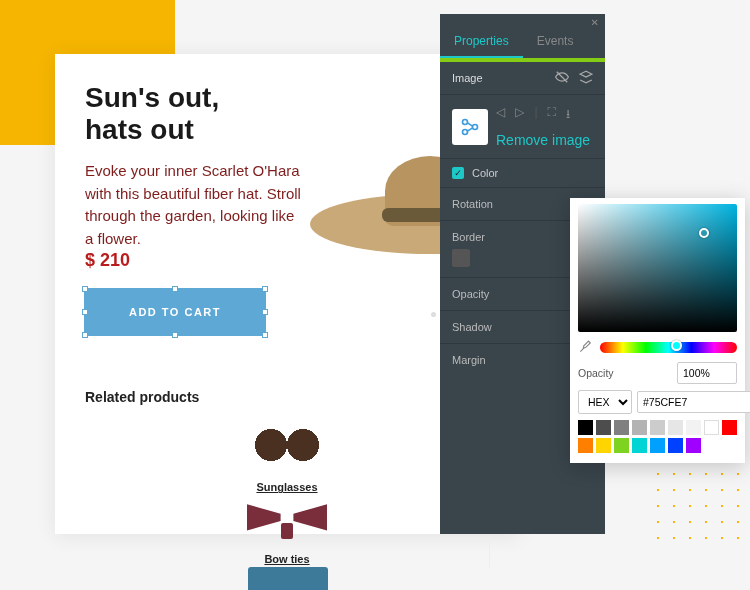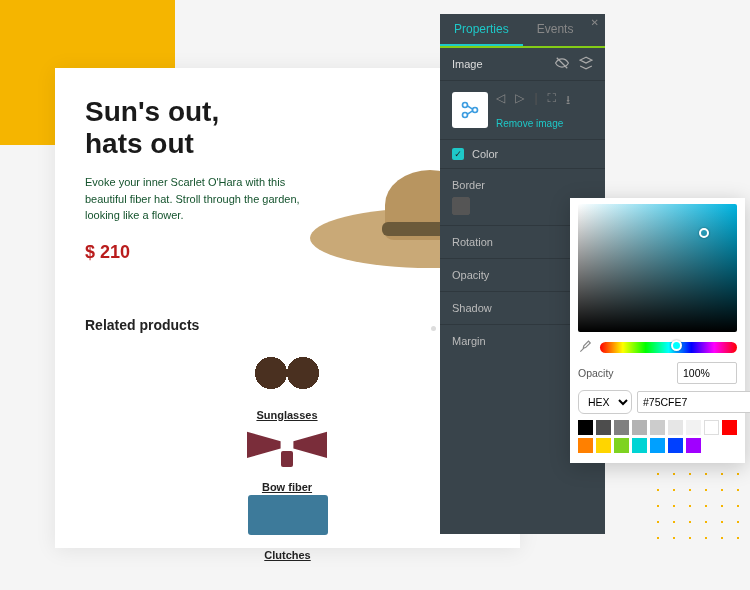--- a/index.html
+++ b/index.html
@@ -1,23 +1,23 @@
 <!DOCTYPE html>
 <html><head>
 <meta charset="utf-8">
 <style>
 * { box-sizing: border-box; margin: 0; padding: 0; }
 body { font-family: -apple-system, BlinkMacSystemFont, "Segoe UI", sans-serif; background: #f5f5f5; width: 750px; height: 590px; position: relative; overflow: hidden; }
 
 .yellow-block { position: absolute; top: 0; left: 0; width: 175px; height: 145px; background: #F5B500; }
 
-.product-card { position: absolute; top: 68px; left: 55px; width: 465px; height: 480px; background: #fff; box-shadow: 0 2px 20px rgba(0,0,0,0.08); padding: 28px 30px; }
+.product-card { position: absolute; top: 54px; left: 55px; width: 465px; height: 480px; background: #fff; box-shadow: 0 2px 20px rgba(0,0,0,0.08); padding: 28px 30px; }
 
 .product-title { font-size: 28px; font-weight: 800; line-height: 1.15; color: #1a1a1a; margin-bottom: 14px; }
-.product-desc { font-size: 11px; color: #14532d; line-height: 1.5; max-width: 220px; margin-bottom: 18px; }
+.product-desc { font-size: 15px; color: #7f1d1d; line-height: 1.5; max-width: 220px; }
 .product-price { font-size: 18px; font-weight: 600; color: #b91c1c; margin-bottom: 18px; }
 
 .hat-img { position: absolute; top: 60px; right: -30px; width: 240px; height: 160px; }
 .hat-crown { position: absolute; bottom: 48px; left: 75px; width: 90px; height: 70px; background: #b89560; border-radius: 50% 50% 10% 10%; }
 .hat-brim { position: absolute; bottom: 20px; left: 0; width: 240px; height: 60px; background: #c9a977; border-radius: 50%; }
 .hat-band { position: absolute; bottom: 52px; left: 72px; width: 96px; height: 14px; background: #6b5a3a; border-radius: 6px; }
 
 .cart-btn-wrap { position: relative; width: 180px; height: 46px; }
 .cart-btn { width: 100%; height: 100%; background: #5EA8D6; color: #fff; border: none; font-size: 11px; letter-spacing: 1.5px; font-weight: 600; cursor: pointer; }
 .sel-handle { position: absolute; width: 6px; height: 6px; background: #fff; border: 1px solid #5EA8D6; }
@@ -40,31 +40,31 @@
 
 .sunglasses { background: radial-gradient(circle at 30% 50%, #4a3020 16px, transparent 16px), radial-gradient(circle at 70% 50%, #4a3020 16px, transparent 16px), linear-gradient(#333, #333); background-size: 100% 100%, 100% 100%, 60% 3px; background-position: 0 0, 0 0, center; background-repeat: no-repeat; }
 .bowtie { background: #7a2d3a; clip-path: polygon(0 20%, 42% 42%, 42% 58%, 0 80%, 0 20%, 100% 20%, 58% 42%, 58% 58%, 100% 80%, 100% 20%); }
 .bowtie-wrap { position: relative; }
 .bowtie-knot { position: absolute; left: calc(50% - 6px); top: calc(50% - 8px); width: 12px; height: 16px; background: #7a2d3a; border-radius: 2px; }
 .clutch { background: #3d7a9a; border-radius: 3px; height: 40px; }
 
 
 .panel { position: absolute; top: 14px; left: 440px; width: 165px; height: 520px; background: #39444b; color: #ccc; font-size: 11px; }
 .panel-close { position: absolute; top: 3px; right: 6px; color: #888; font-size: 10px; cursor: pointer; }
-.panel-tabs { display: flex; border-bottom: 2px solid #84cc16; }
+.panel-tabs { display: flex; border-bottom: 4px solid #84cc16; padding-top: 12px; }
 .panel-tab { padding: 8px 14px; font-size: 12px; color: #888; cursor: pointer; }
 .panel-tab.active { color: #1ec8c8; border-bottom: 2px solid #1ec8c8; }
 .panel-row { padding: 8px 12px; border-bottom: 1px solid #2f383e; display: flex; align-items: center; gap: 8px; }
 .panel-row-tall { padding: 10px 12px; }
 .img-label { color: #ddd; text-align: right; }
 .img-icons { margin-left: auto; display: flex; gap: 10px; color: #aaa; }
 .img-preview { width: 36px; height: 36px; background: #fff; border-radius: 3px; display: flex; align-items: center; justify-content: center; }
 .img-actions { display: flex; flex-direction: column; gap: 6px; }
 .tool-icons { display: flex; gap: 10px; color: #888; font-size: 12px; }
-.remove-link { color: #1ec8c8; font-size: 10px; cursor: pointer; }
+.remove-link { color: #1ec8c8; font-size: 14px; cursor: pointer; }
 .checkbox { width: 12px; height: 12px; background: #1ec8c8; display: inline-flex; align-items: center; justify-content: center; color: #222; font-size: 9px; border-radius: 2px; }
 .swatch-sm { width: 18px; height: 18px; border: 1px solid #555; border-radius: 2px; }
 .section-label { color: #bbb; padding: 10px 12px; font-size: 11px; border-bottom: 1px solid #2f383e; }
 
 
 .picker { position: absolute; top: 198px; left: 570px; width: 175px; background: #fff; box-shadow: 0 4px 20px rgba(0,0,0,0.2); padding: 6px 8px 10px; font-size: 11px; }
 .gradient-area { width: 100%; height: 128px; position: relative; background: linear-gradient(to top, #000, transparent), linear-gradient(to right, #fff, #00b4e0); border-radius: 2px; }
 .grad-cursor { position: absolute; top: 24px; right: 28px; width: 10px; height: 10px; border: 2px solid #fff; border-radius: 50%; box-shadow: 0 0 2px rgba(0,0,0,0.5); }
 .hue-row { display: flex; align-items: center; gap: 8px; margin: 8px 0; }
 .eyedrop { width: 14px; height: 14px; color: #888; cursor: pointer; }
@@ -92,39 +92,51 @@
     <div class="hat-brim"></div>
     <div class="hat-crown"></div>
     <div class="hat-band"></div>
   </div>
 
   <h1 class="product-title" style="white-space: pre-line;">Sun's out,
 hats out</h1>
   <p class="product-desc">Evoke your inner Scarlet O'Hara with this beautiful fiber hat. Stroll through the garden, looking like a flower.</p>
   <div class="product-price">$ 210</div>
 
+  <div class="cart-btn-wrap">
+    <button class="cart-btn">ADD TO CART</button>
+    <div class="sel-border"></div>
+    <div class="sel-handle h-tl"></div>
+    <div class="sel-handle h-tc"></div>
+    <div class="sel-handle h-tr"></div>
+    <div class="sel-handle h-ml"></div>
+    <div class="sel-handle h-mr"></div>
+    <div class="sel-handle h-bl"></div>
+    <div class="sel-handle h-bc"></div>
+    <div class="sel-handle h-br"></div>
+  </div>
 
   <div class="dots">
     <div class="dot"></div>
       <div class="dot active"></div>
       <div class="dot"></div>
       <div class="dot"></div>
       <div class="dot"></div>
   </div>
 
   <h3 class="related-title">Related products</h3>
   <div class="related-grid">
     <div class="rel-item">
       <div class="rel-thumb sunglasses"></div>
       <span class="rel-label">Sunglasses</span>
     </div>
     <div class="rel-item bowtie-wrap">
       <div class="rel-thumb bowtie"></div>
       <div class="bowtie-knot"></div>
-      <span class="rel-label">Bow fiber</span>
+      <span class="rel-label">Bow ties</span>
     </div>
     <div class="rel-item">
       <div class="rel-thumb clutch"></div>
       <span class="rel-label">Clutches</span>
     </div>
   </div>
 </div>
 
 <div class="panel">
   <span class="panel-close">✕</span>
@@ -171,26 +183,26 @@
       </div>
       <span class="remove-link">Remove image</span>
     </div>
   </div>
 
   <div class="panel-row">
     <span class="checkbox">✓</span>
     <span>Color</span>
   </div>
 
+  <div class="section-label">Rotation</div>
+
   <div class="section-label">
     <span>Border</span>
     <div class="swatch-sm" style="background:#555; margin-top:6px;"></div>
   </div>
-
-  <div class="section-label">Rotation</div>
   <div class="section-label">Opacity</div>
   <div class="section-label">Shadow</div>
   <div class="section-label" style="border-bottom:none">Margin</div>
 </div>
 
 <div class="picker">
   <div class="gradient-area">
     <div class="grad-cursor"></div>
   </div>
   <div class="hue-row">
@@ -201,21 +213,21 @@
     </span>
     <div class="hue-bar">
       <div class="hue-cursor"></div>
     </div>
   </div>
   <div class="input-row">
     <label>Opacity</label>
     <input class="pk-input" style="width: 60px; margin-left: auto;" value="100%">
   </div>
   <div class="input-row">
-    <select class="pk-select" style="width:55px;border-radius:6px;">
+    <select class="pk-select" style="width:55px;">
       <option>HEX</option>
     </select>
     <input class="pk-input" style="flex: 1 1 0%;" value="#75CFE7">
   </div>
   <div class="swatches" id="swatches">
       <div class="sw" style="background: rgb(0, 0, 0);"></div>
       <div class="sw" style="background: rgb(77, 77, 77);"></div>
       <div class="sw" style="background: rgb(128, 128, 128);"></div>
       <div class="sw" style="background: rgb(179, 179, 179);"></div>
       <div class="sw" style="background: rgb(204, 204, 204);"></div>

